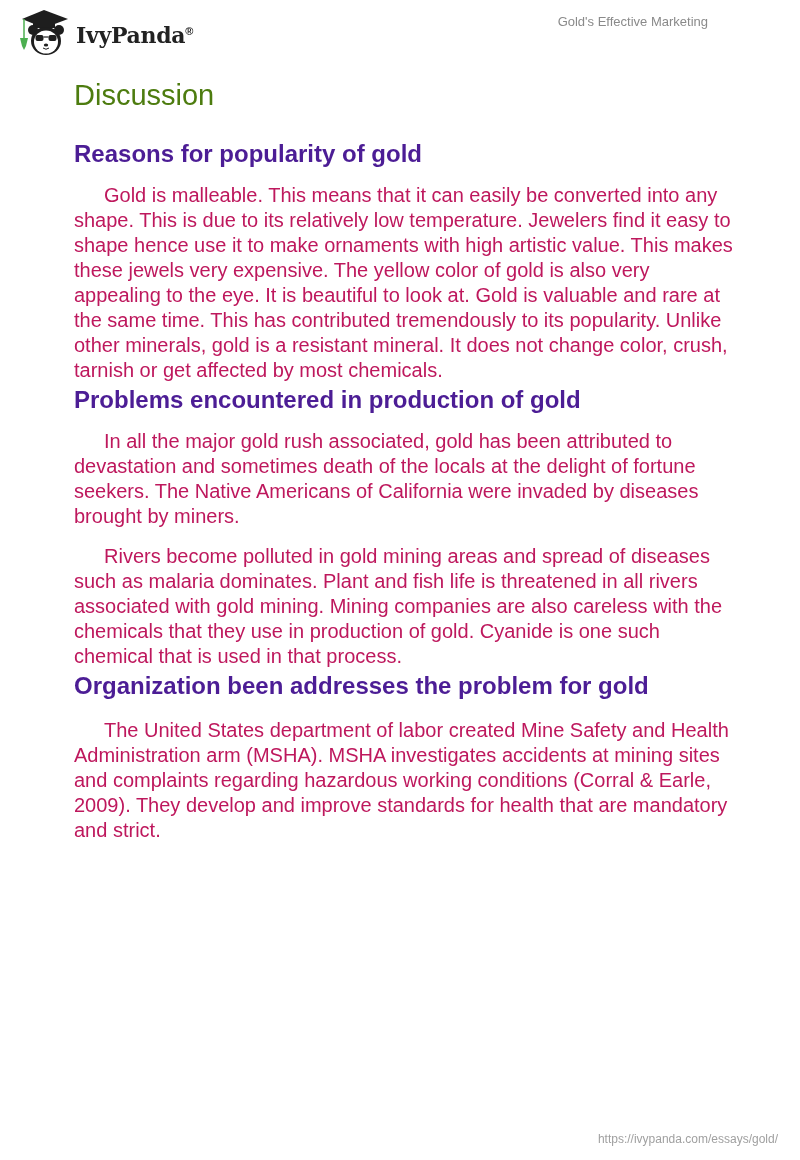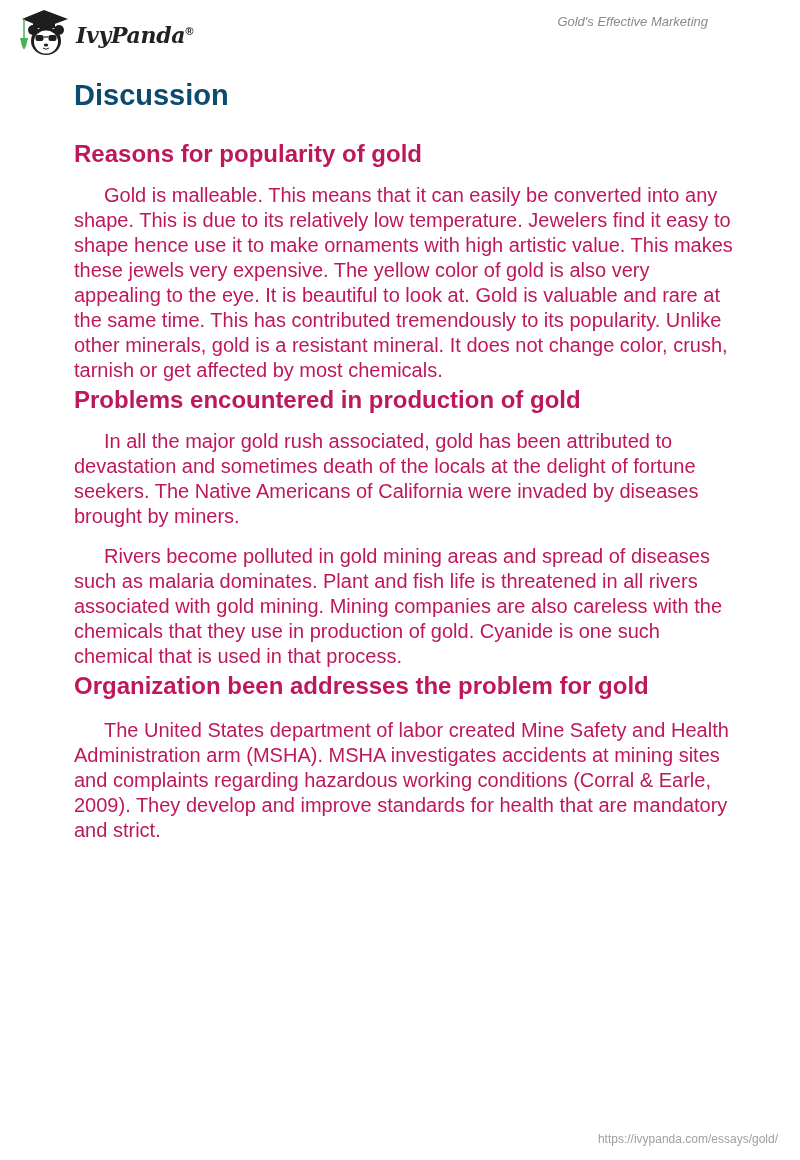--- a/index.html
+++ b/index.html
@@ -14,21 +14,20 @@
       overflow: hidden;
       font-family: "Liberation Sans", sans-serif;
       color: #222222;
     }
     .header {
       position: absolute;
       top: 0;
       left: 0;
       width: 740px;
       height: 64px;
-      font-style: italic;
     }
     .logo {
       position: absolute;
       left: 14px;
       top: 8px;
       display: flex;
       align-items: center;
       text-decoration: none;
     }
     .logo-icon {
@@ -59,29 +58,29 @@
       color: #8a8a8a;
     }
     .content {
       position: absolute;
       left: 74px;
       top: 70px;
       width: 660px;
     }
     h1 {
       font-size: 29px;
-      font-weight: bold;
-      color: #0c4a6e;
+      font-weight: normal;
+      color: #4d7c0f;
       margin: 5px 0 0 0;
       line-height: 40px;
     }
     h2 {
       font-size: 24px;
       font-weight: bold;
-      color: #be185d;
+      color: #4c1d95;
       margin: 0;
       line-height: 34px;
     }
     .h2-first { margin-top: 22px; }
     .h2-next { }
     p {
       font-size: 20px;
       line-height: 25px;
       margin: 0;
       text-indent: 30px;

